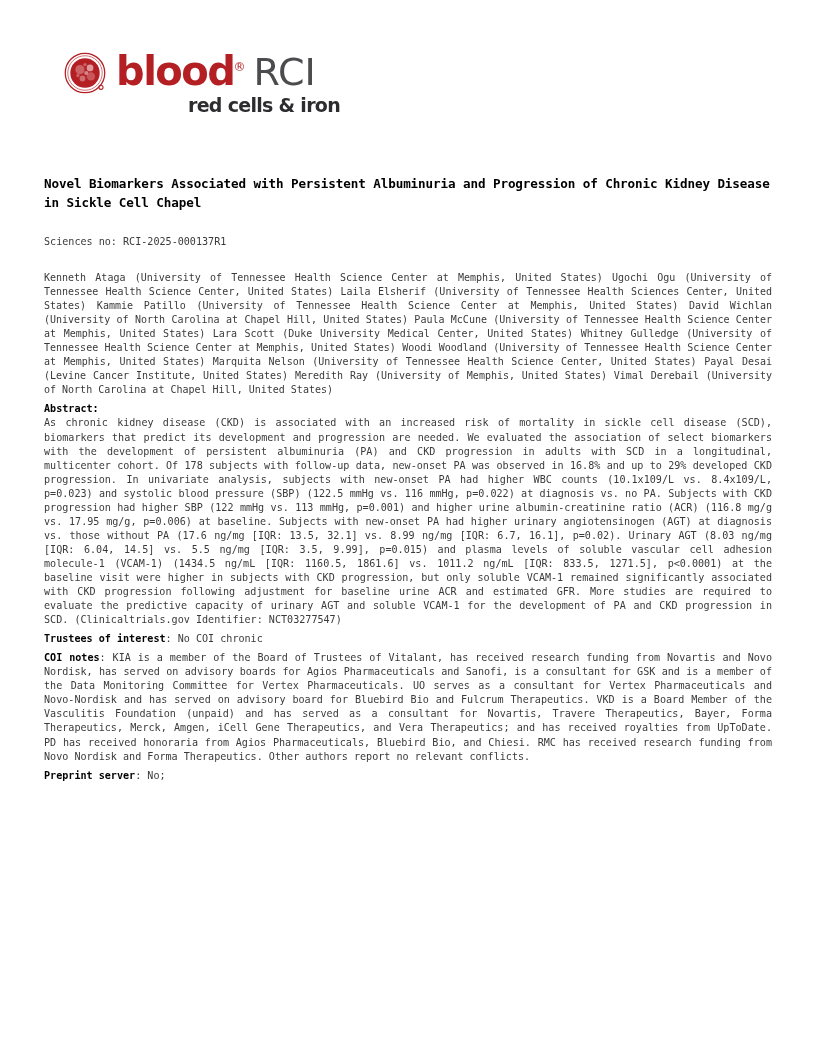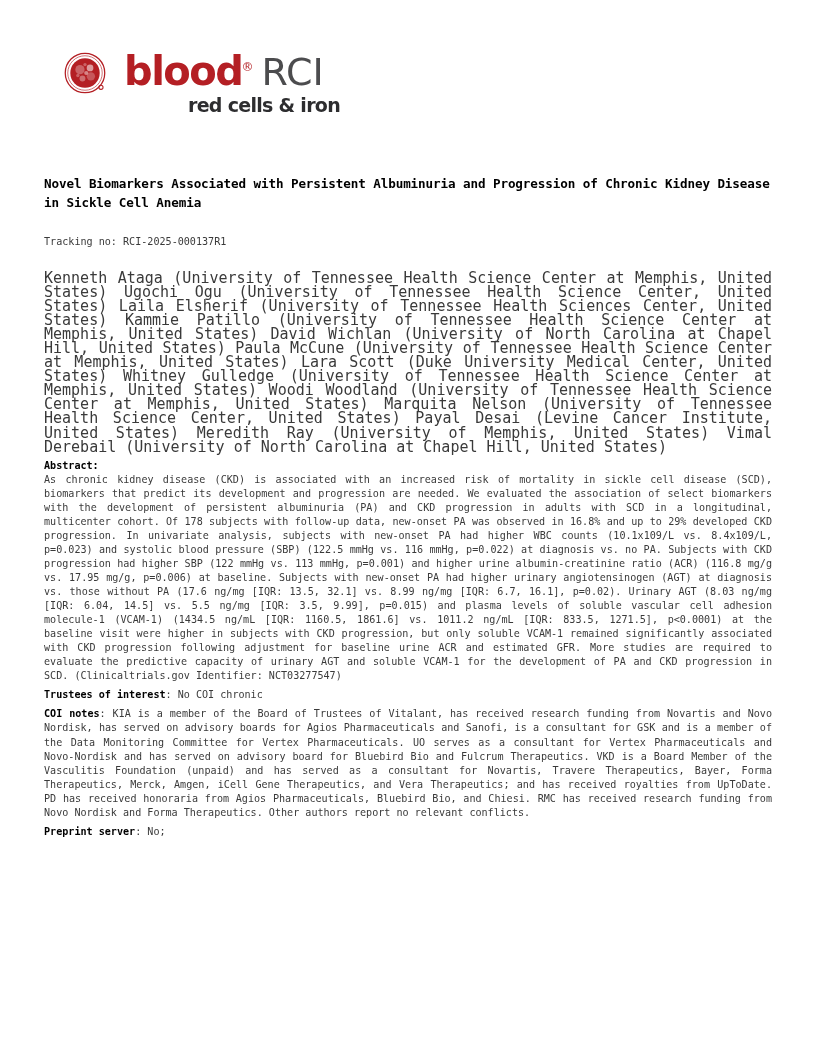--- a/index.html
+++ b/index.html
@@ -39,21 +39,21 @@
   }
   .seal {
     position: absolute;
     left: 0px;
     top: 2px;
     width: 42px;
     height: 42px;
   }
   .logo-wordmark {
     position: absolute;
-    left: 60px;
+    left: 52px;
     top: -2px;
     height: 46px;
     line-height: 46px;
     white-space: nowrap;
   }
   .logo-blood {
     font-family: "DejaVu Sans", "Liberation Sans", sans-serif;
     font-size: 40px;
     font-weight: bold;
     color: #b41f24;
@@ -116,21 +116,21 @@
     margin: 0 0 0 0;
     letter-spacing: -0.1px;
   }
   .tracking {
     font-size: 10.1px;
     line-height: 14px;
     color: #3a3a3a;
     margin-top: 23px;
   }
   .authors {
-    font-size: 15px;
+    font-size: 10px;
     line-height: 14.05px;
     color: #3a3a3a;
     margin-top: 22px;
     text-align: justify;
     white-space: pre-wrap;
   }
   .section {
     margin-top: 5px;
     font-size: 10.1px;
     line-height: 14.05px;
@@ -179,24 +179,24 @@
         <span class="logo-blood">blood</span><span class="logo-reg">®</span><span class="logo-rci">RCI</span>
       </div>
 
       <div class="logo-tagline">red cells &amp; iron</div>
     </div>
 
   </div>
 
   <div class="content">
 
-    <h1 class="doc-title">Novel Biomarkers Associated with Persistent Albuminuria and Progression of Chronic Kidney Disease in Sickle Cell Anemia</h1>
+    <h1 class="doc-title">Novel Biomarkers Associated with Persistent Albuminuria and Progression of Chronic Kidney Disease in Sickle Cell Chapel</h1>
 
     <div class="tracking">
-      <span>Tracking no:</span>
+      <span>Sciences no:</span>
       <span>RCI-2025-000137R1</span>
     </div>
 
     <div class="authors">Kenneth Ataga (University of Tennessee Health Science Center at Memphis, United States) Ugochi Ogu (University of Tennessee Health Science Center, United States) Laila Elsherif (University of Tennessee Health Sciences Center, United States) Kammie Patillo (University of Tennessee Health Science Center at Memphis, United States) David Wichlan (University of North Carolina at Chapel Hill, United States) Paula McCune (University of Tennessee Health Science Center at Memphis, United States) Lara Scott (Duke University Medical Center, United States) Whitney Gulledge (University of Tennessee Health Science Center at Memphis, United States) Woodi Woodland (University of Tennessee Health Science Center at Memphis, United States) Marquita Nelson (University of Tennessee Health Science Center, United States) Payal Desai (Levine Cancer Institute, United States) Meredith Ray (University of Memphis, United States) Vimal Derebail (University of North Carolina at Chapel Hill, United States)</div>
 
     <div class="section">
       <span class="abstract-head">Abstract:</span>
       <span class="abstract-body">As chronic kidney disease (CKD) is associated with an increased risk of mortality in sickle cell disease (SCD), biomarkers that predict its development and progression are needed. We evaluated the association of select biomarkers with the development of persistent albuminuria (PA) and CKD progression in adults with SCD in a longitudinal, multicenter cohort. Of 178 subjects with follow-up data, new-onset PA was observed in 16.8% and up to 29% developed CKD progression. In univariate analysis, subjects with new-onset PA had higher WBC counts (10.1x109/L vs. 8.4x109/L, p=0.023) and systolic blood pressure (SBP) (122.5 mmHg vs. 116 mmHg, p=0.022) at diagnosis vs. no PA. Subjects with CKD progression had higher SBP (122 mmHg vs. 113 mmHg, p=0.001) and higher urine albumin-creatinine ratio (ACR) (116.8 mg/g vs. 17.95 mg/g, p=0.006) at baseline. Subjects with new-onset PA had higher urinary angiotensinogen (AGT) at diagnosis vs. those without PA (17.6 ng/mg [IQR: 13.5, 32.1] vs. 8.99 ng/mg [IQR: 6.7, 16.1], p=0.02). Urinary AGT (8.03 ng/mg [IQR: 6.04, 14.5] vs. 5.5 ng/mg [IQR: 3.5, 9.99], p=0.015) and plasma levels of soluble vascular cell adhesion molecule-1 (VCAM-1) (1434.5 ng/mL [IQR: 1160.5, 1861.6] vs. 1011.2 ng/mL [IQR: 833.5, 1271.5], p&lt;0.0001) at the baseline visit were higher in subjects with CKD progression, but only soluble VCAM-1 remained significantly associated with CKD progression following adjustment for baseline urine ACR and estimated GFR. More studies are required to evaluate the predictive capacity of urinary AGT and soluble VCAM-1 for the development of PA and CKD progression in SCD. (Clinicaltrials.gov Identifier: NCT03277547)</span>
     </div>
 

